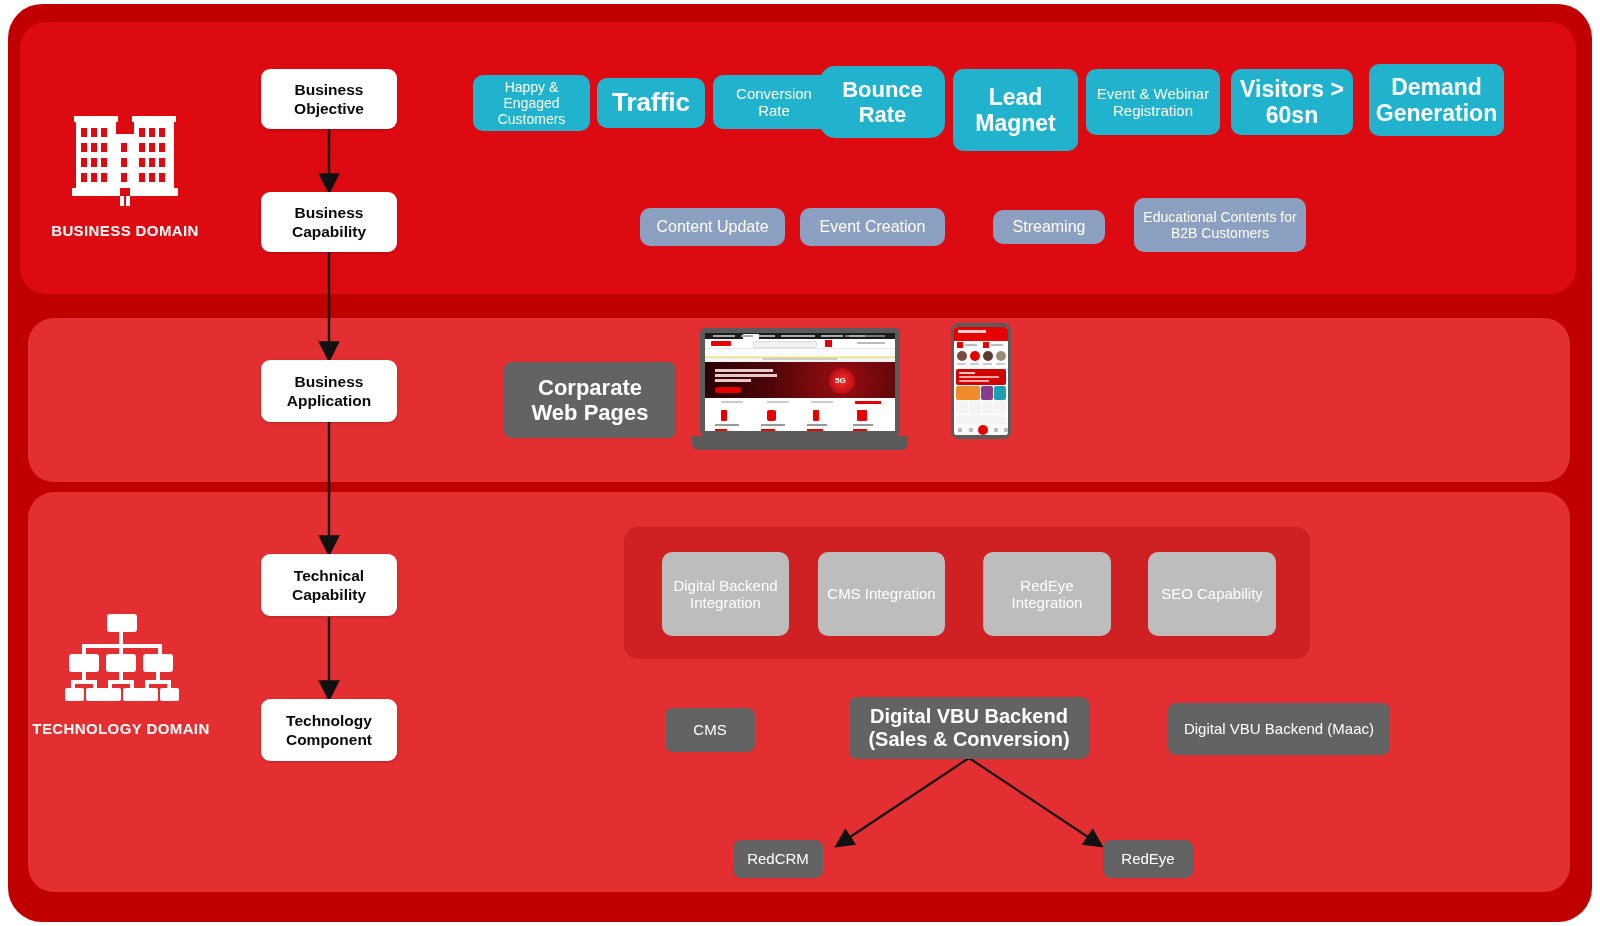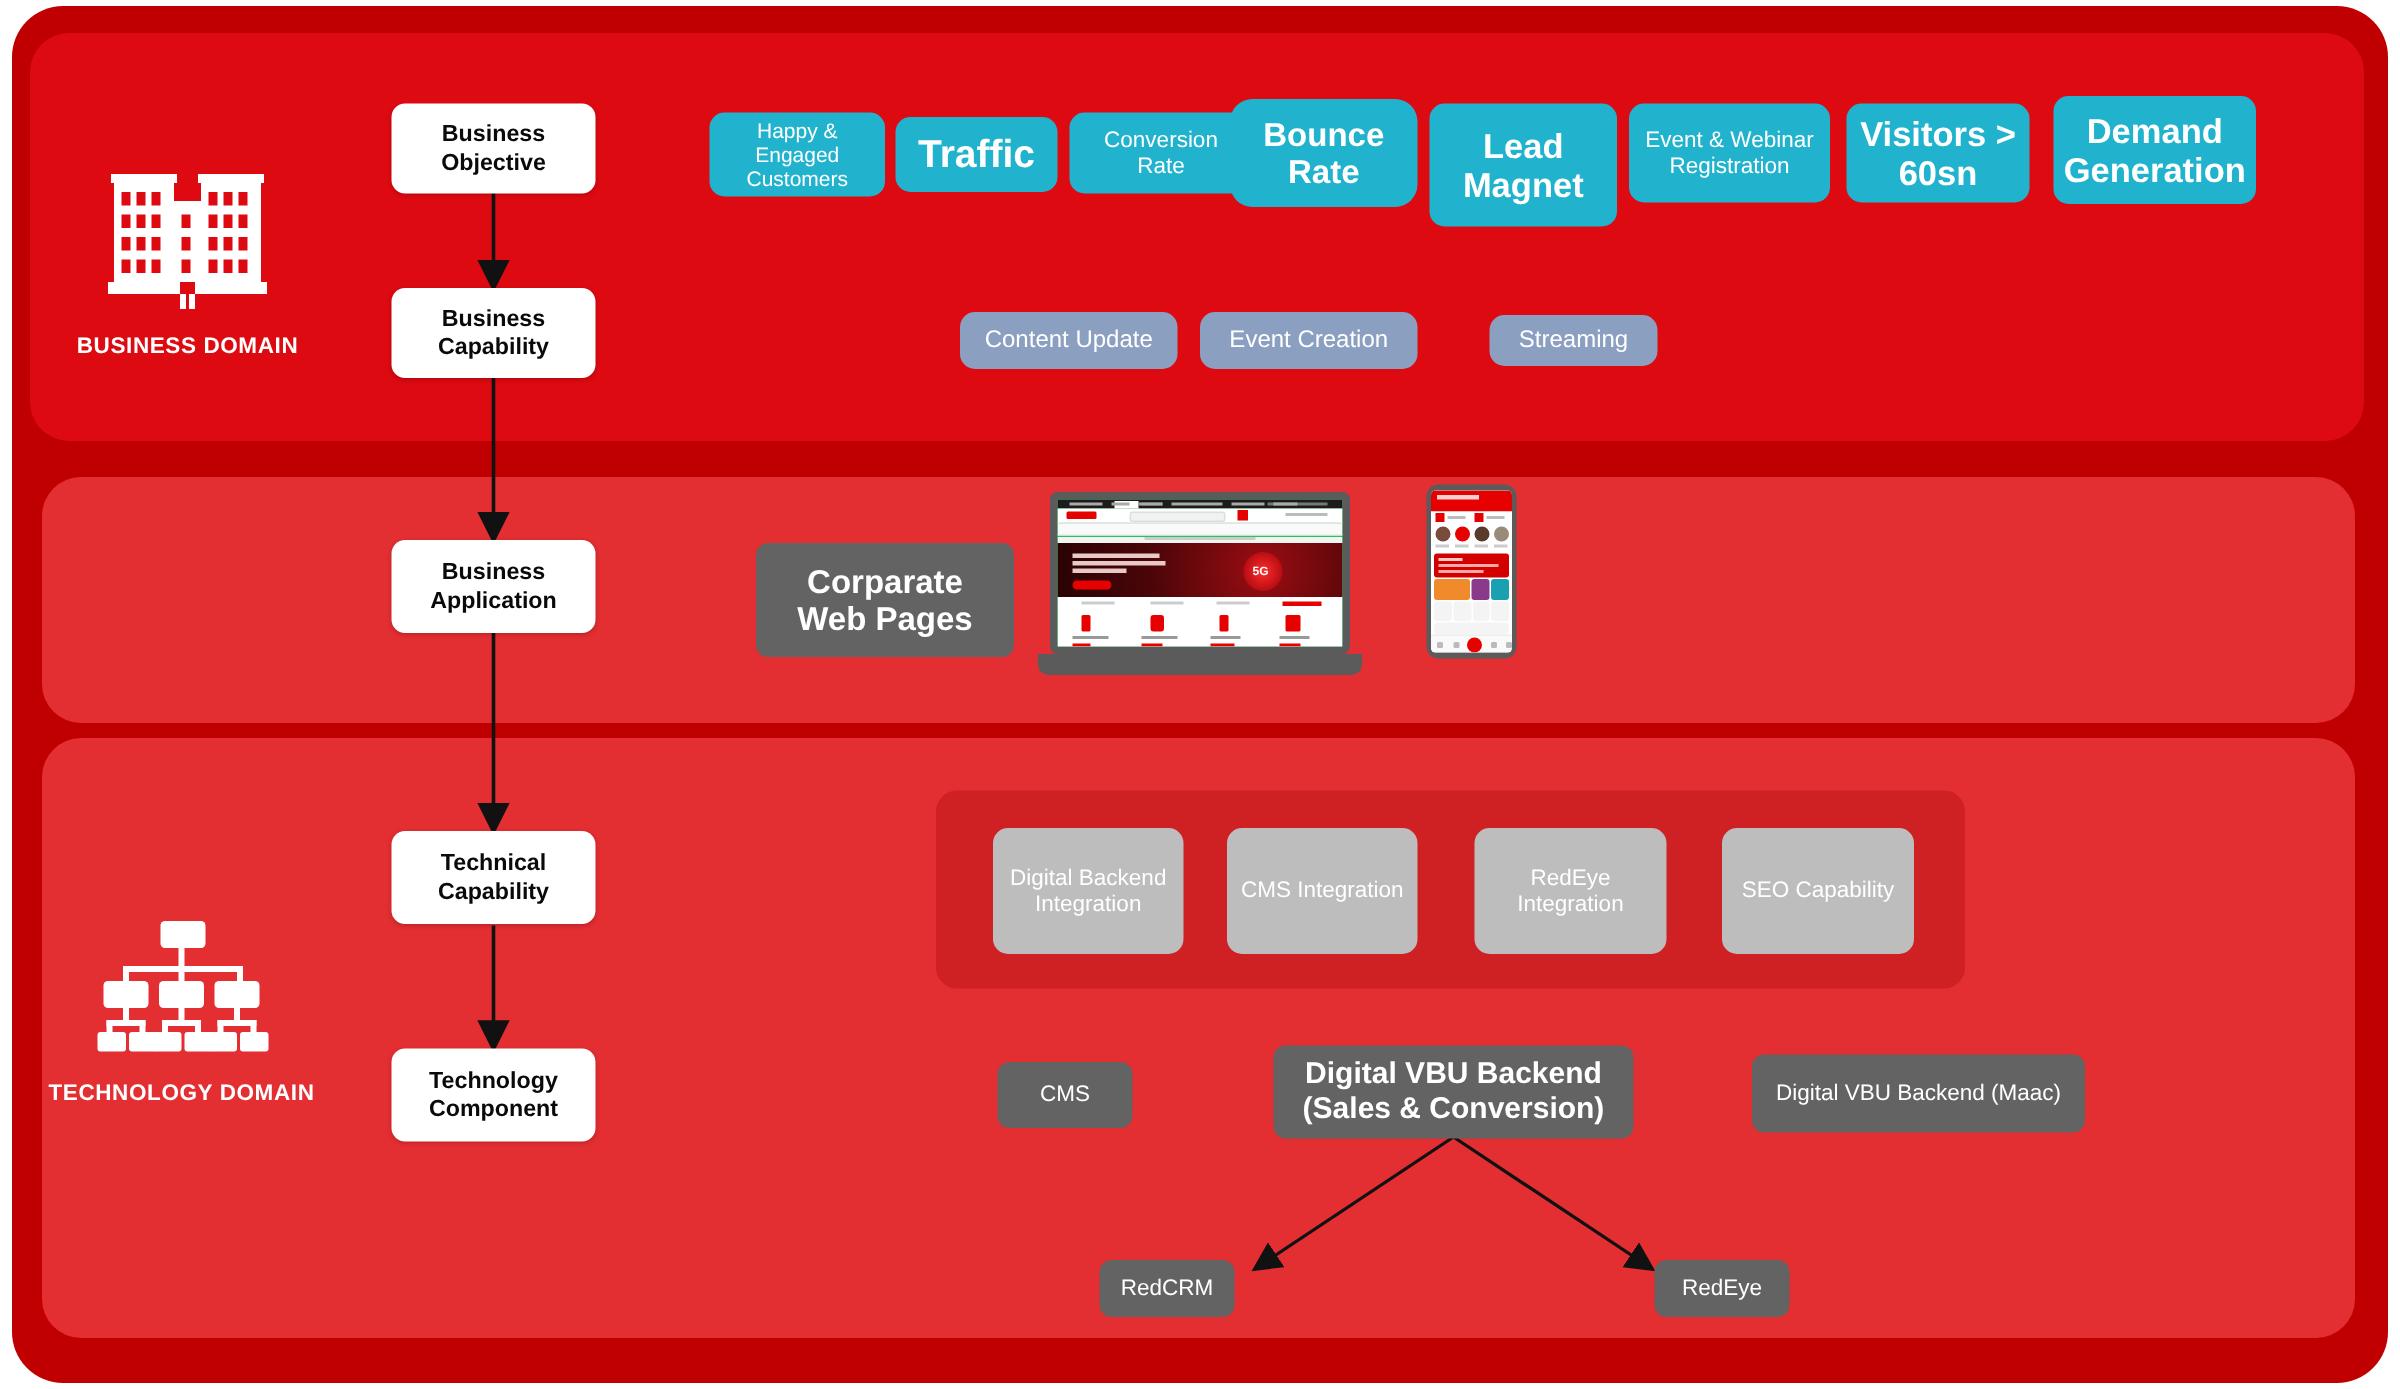--- a/index.html
+++ b/index.html
@@ -138,21 +138,21 @@
   }
   .laptop-base {
     position: absolute;
     left: -8px; top: 108px;
     width: 216px; height: 14px;
     background: #5b5b5b;
     border-radius: 0 0 7px 7px;
   }
   .laptop-screen {
     width: 100%; height: 100%;
-    background: #22c55e;
+    background: #fde047;
     overflow: hidden;
     position: relative;
   }
   .phone { position: absolute; left: 951px; top: 323px; }
   .phone-body {
     width: 60px; height: 116px;
     background: #5b5b5b;
     border-radius: 8px;
     padding: 4px 3px;
     box-sizing: border-box;
@@ -292,20 +292,21 @@
   <div class="chip chip-teal" style="left:713px; top:75px;  width:122px;  height:54px; font-size:15px;">Conversion Rate</div>
   <div class="chip chip-teal" style="left:820px; top:66px;  width:125px; height:72px; font-size:22px; font-weight:bold;border-radius:15px;">Bounce Rate</div>
   <div class="chip chip-teal" style="left:953px; top:69px;  width:125px; height:82px; font-size:23px; font-weight:bold;">Lead Magnet</div>
   <div class="chip chip-teal" style="left:1086px; top:69px; width:134px; height:66px; font-size:15px;">Event &amp; Webinar Registration</div>
   <div class="chip chip-teal" style="left:1231px; top:69px; width:122px; height:66px; font-size:23px; font-weight:bold;">Visitors &gt; 60sn</div>
   <div class="chip chip-teal" style="left:1369px; top:64px; width:135px; height:72px; font-size:23px; font-weight:bold;">Demand Generation</div>
 
   <div class="chip chip-blue" style="left:640px; top:208px;  width:145px; height:38px;">Content Update</div>
   <div class="chip chip-blue" style="left:800px; top:208px;  width:145px; height:38px;">Event Creation</div>
   <div class="chip chip-blue" style="left:993px; top:210px;  width:112px; height:34px;">Streaming</div>
+  <div class="chip chip-blue" style="left:1134px; top:198px; width:172px; height:54px; font-size:14px;">Educational Contents for B2B Customers</div>
 
   <div class="chip chip-grey" style="left:504px; top:362px; width:172px; height:76px; font-size:22px; font-weight:bold; border-radius:8px;">Corparate Web Pages</div>
 
   <div class="laptop">
     <div class="laptop-body">
       <div class="laptop-screen">
         <div class="m-topbar">
           <div style="position:absolute;left:38px;top:1px;width:16px;height:5px;background:#fff;"></div>
           <div style="position:absolute;left:56px;top:2px;width:14px;height:2px;background:#777;"></div>
           <div style="position:absolute;left:140px;top:2px;width:40px;height:2px;background:#777;"></div>

